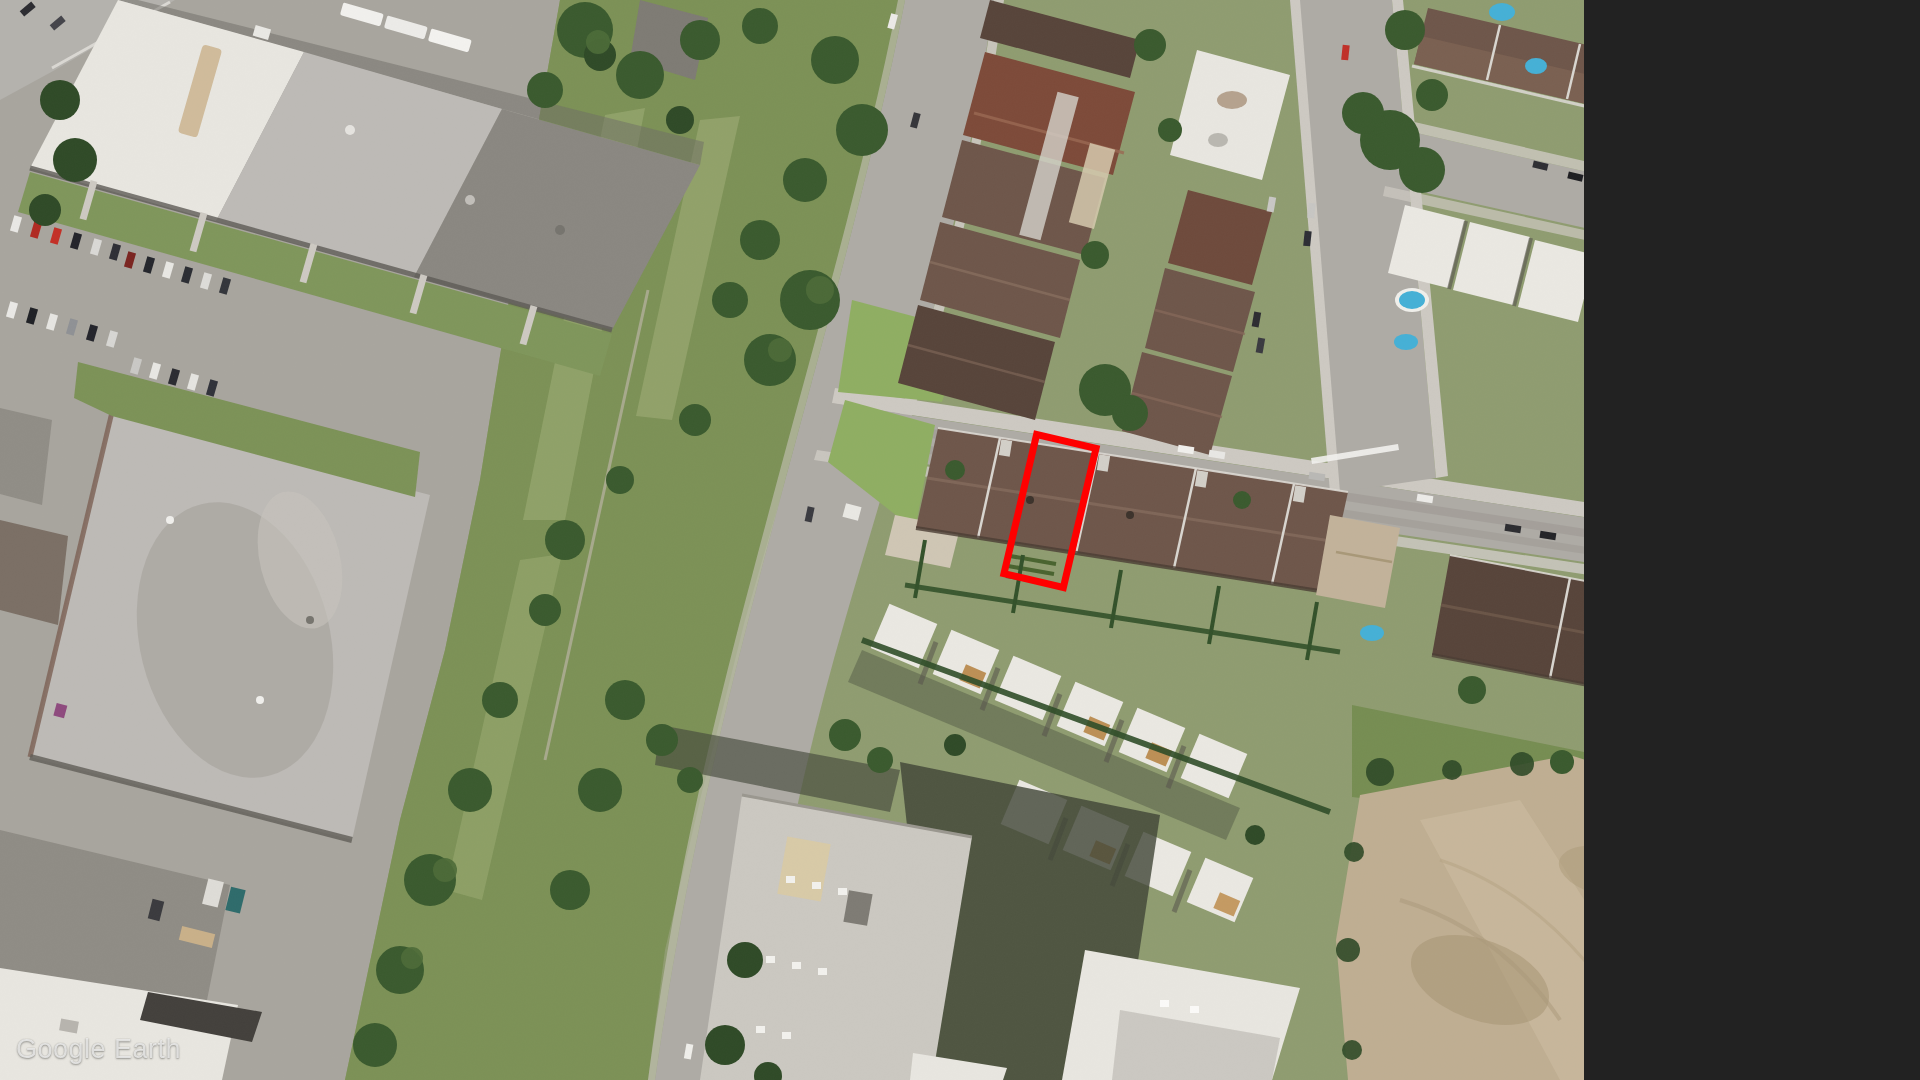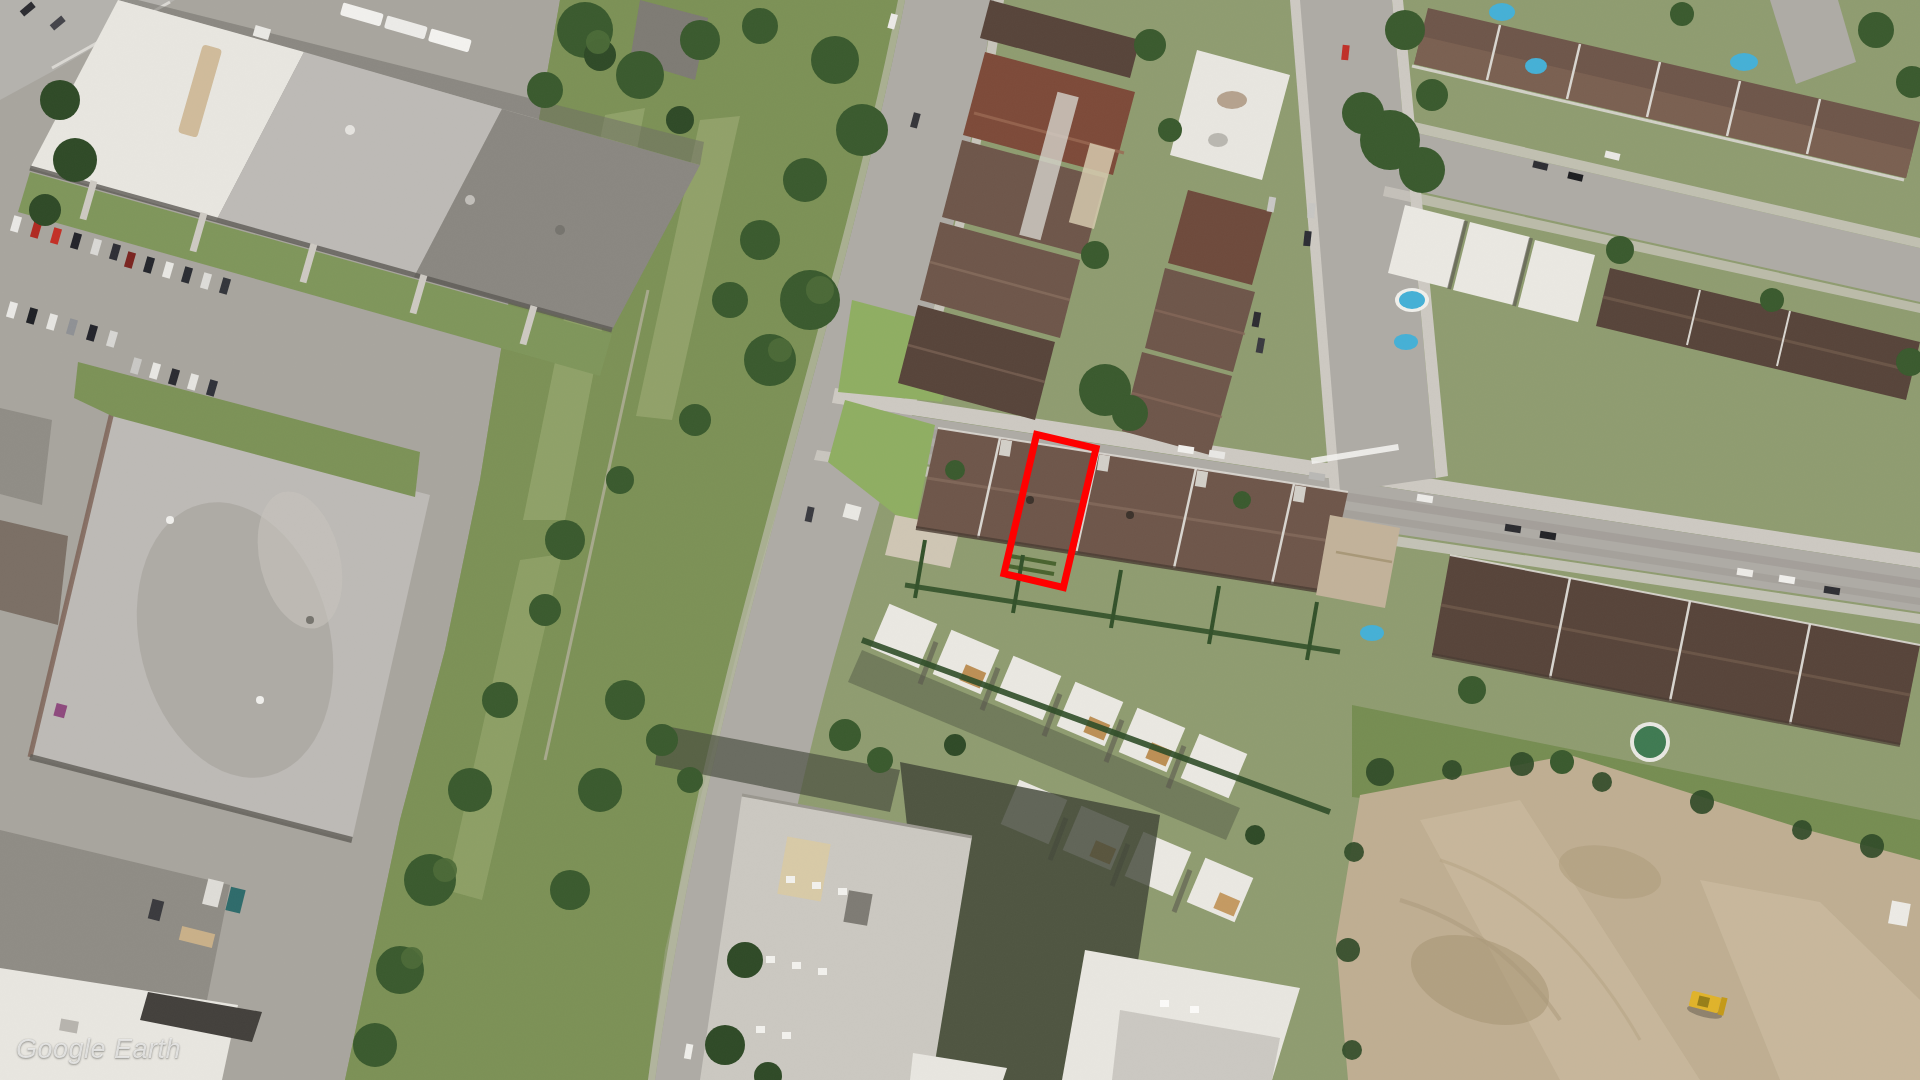--- a/index.html
+++ b/index.html
@@ -4,22 +4,22 @@
 <style>
   :root{
     --grass:#8f9c70; --grass-bright:#7c9156; --grass-lawn:#8fae62;
     --tree:#3a5a2e; --tree-dark:#2f4a27;
     --road:#aeaba5; --sidewalk:#cdc9c2; --asphalt:#a8a59e;
     --roof-brown:#6e564a; --roof-dark-brown:#57443a; --roof-red-brown:#7d4a39;
     --ind-white:#e8e6e0; --ind-gray:#bdbab6; --ind-dark:#8a8781;
     --dirt:#bfae92; --bldg-light:#cbc8c1; --white-roof:#eae8e2; --pool:#45b0d6;
   }
   html,body{margin:0;padding:0;background:#222;}
-  .stage{position:relative;width:1920px;height:1080px;overflow:hidden;
-         font-family:"Liberation Sans", sans-serif;font-style:italic;}
+  .stage{position:relative;width:1584px;height:1080px;overflow:hidden;
+         font-family:"Liberation Sans", sans-serif;}
   svg{position:absolute;left:0;top:0;display:block;}
   .base{fill:var(--grass);}
   .aspt{fill:var(--asphalt);}
   .belt{fill:var(--grass-bright);}
   .road{fill:var(--road);}
   .walk{fill:var(--sidewalk);}
   .tree{fill:var(--tree);}
   .tree2{fill:var(--tree-dark);}
   .roofA{fill:var(--roof-brown);}
   .roofB{fill:var(--roof-dark-brown);}

